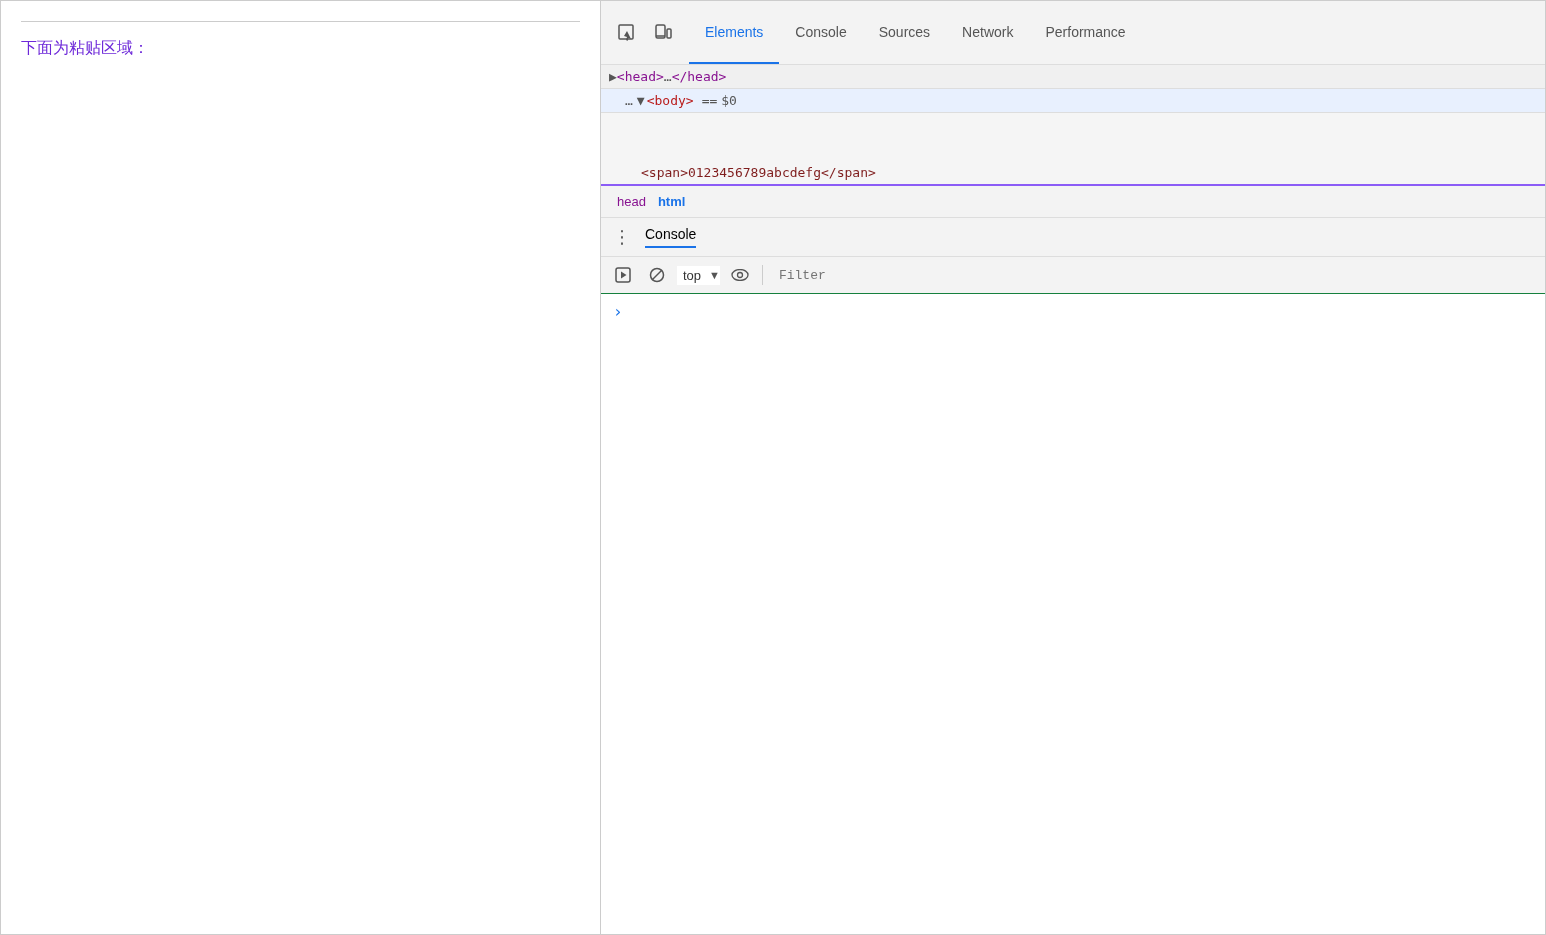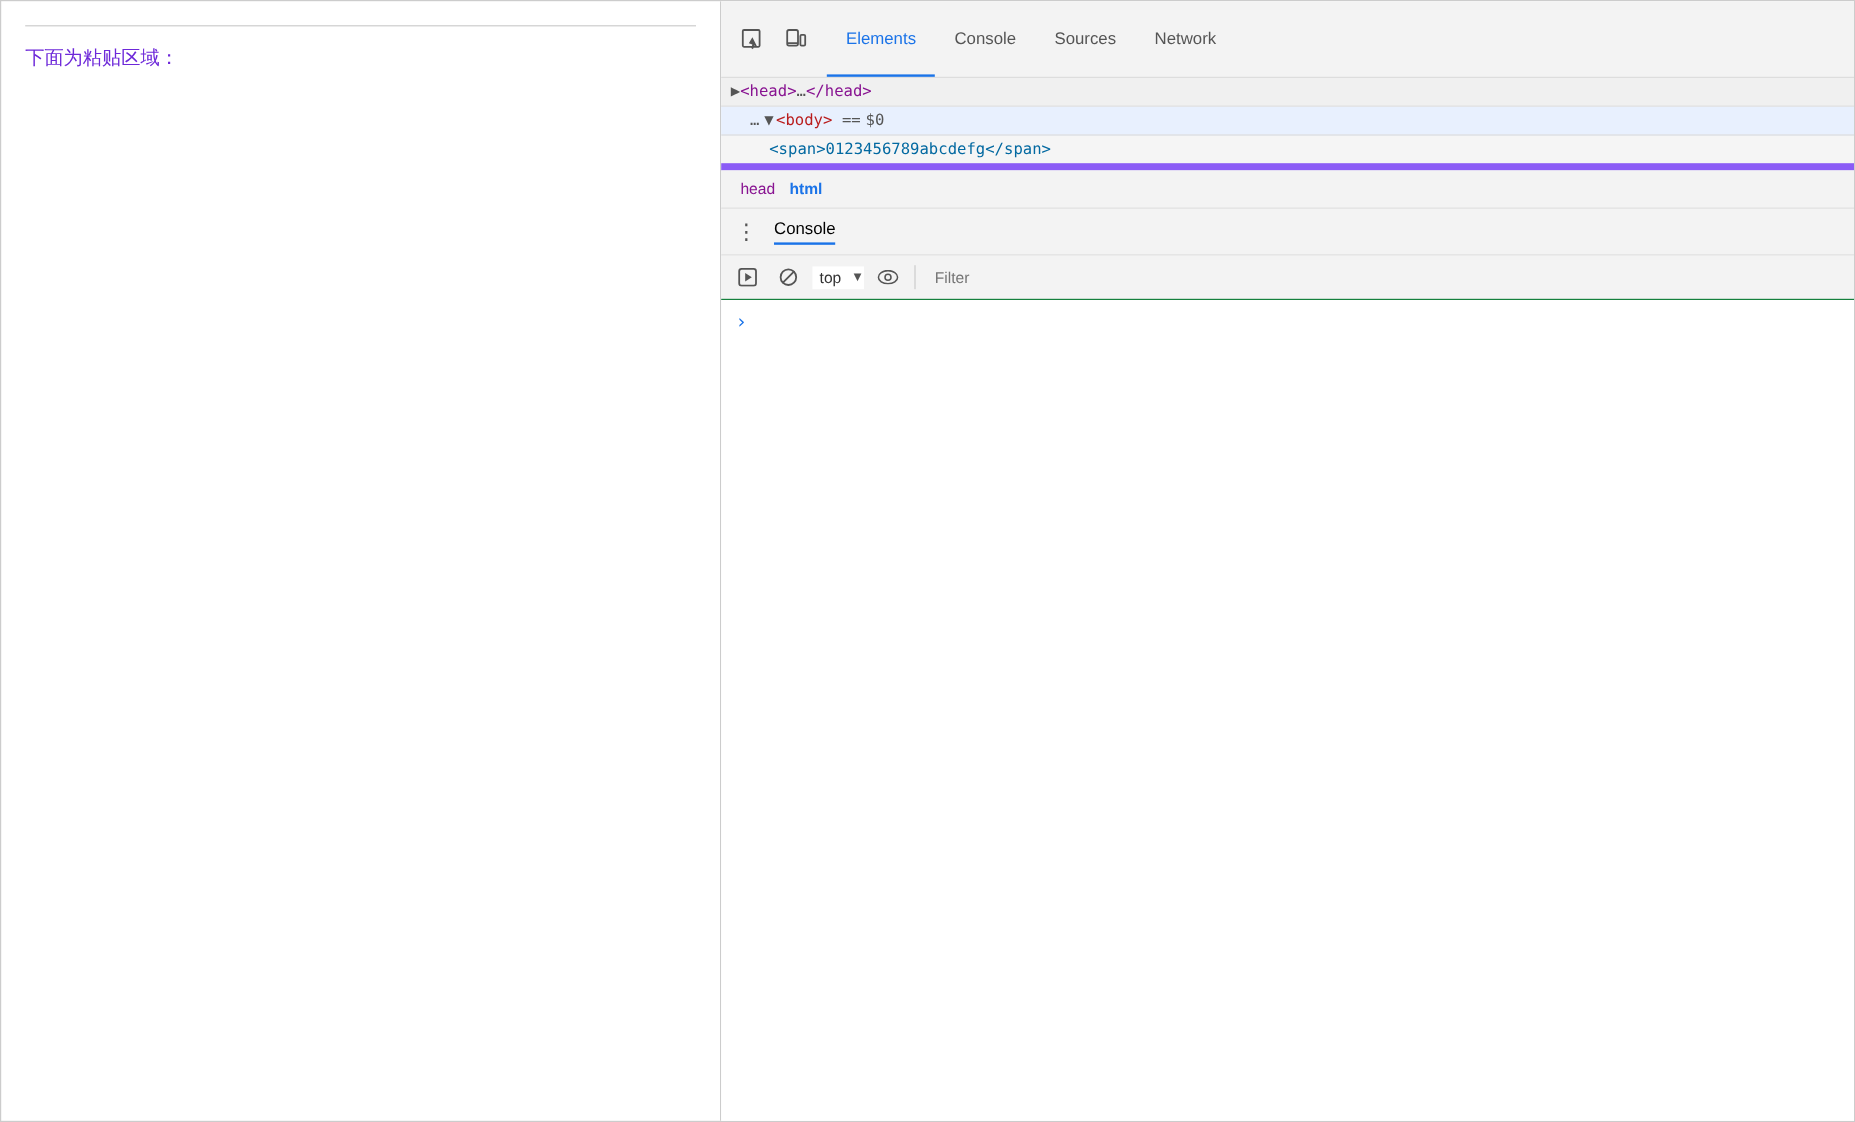--- a/index.html
+++ b/index.html
@@ -116,23 +116,24 @@
       display: flex;
       align-items: center;
     }
     .html-body-tag { color: #b91c1c; }
 
     
     .elements-snippet-row {
       padding: 4px 8px 4px 40px;
       font-size: 13px;
       font-family: monospace;
-      color: #0369a1;
-      border-bottom: 6px solid #8b5cf6;
-      flex-shrink: 0;
+      color: #7f1d1d;
+      border-bottom: 2px solid #8b5cf6;
+      flex-shrink: 0;
+      margin-top: 48px;
     }
 
     
     .breadcrumb-bar {
       background: #f3f3f3;
       border-bottom: 1px solid #ddd;
       padding: 6px 12px;
       display: flex;
       align-items: center;
       gap: 4px;
@@ -227,20 +228,21 @@
       font-size: 16px;
     }
     .console-filter-input {
       flex: 1;
       border: none;
       background: #f3f3f3;
       font-size: 13px;
       color: #555;
       padding: 4px 8px;
       outline: none;
+      font-family: Liberation Mono, monospace;
     }
 
     
     .console-content {
       flex: 1;
       background: #fff;
       padding: 8px 12px;
       position: relative;
     }
     .console-prompt {
@@ -275,20 +277,21 @@
         <rect x="14" y="6" width="4" height="9" rx="1" stroke="#555" stroke-width="1.5" fill="none"></rect>
         <line x1="3" y1="13" x2="12" y2="13" stroke="#555" stroke-width="1.5"></line>
       </svg>
     </button>
 
     <div class="devtools-tabs">
       <div class="devtools-tab active">Elements</div>
       <div class="devtools-tab">Console</div>
       <div class="devtools-tab">Sources</div>
       <div class="devtools-tab">Network</div>
+      <div class="devtools-tab">Performance</div>
     </div>
   </div>
 
   <div class="elements-html-bar">
     <span style="color:#555">▶ </span>
     <span class="html-tag-purple">&lt;head&gt;</span>
     <span style="color:#555">…</span>
     <span class="html-tag-purple">&lt;/head&gt;</span>
   </div>
 

